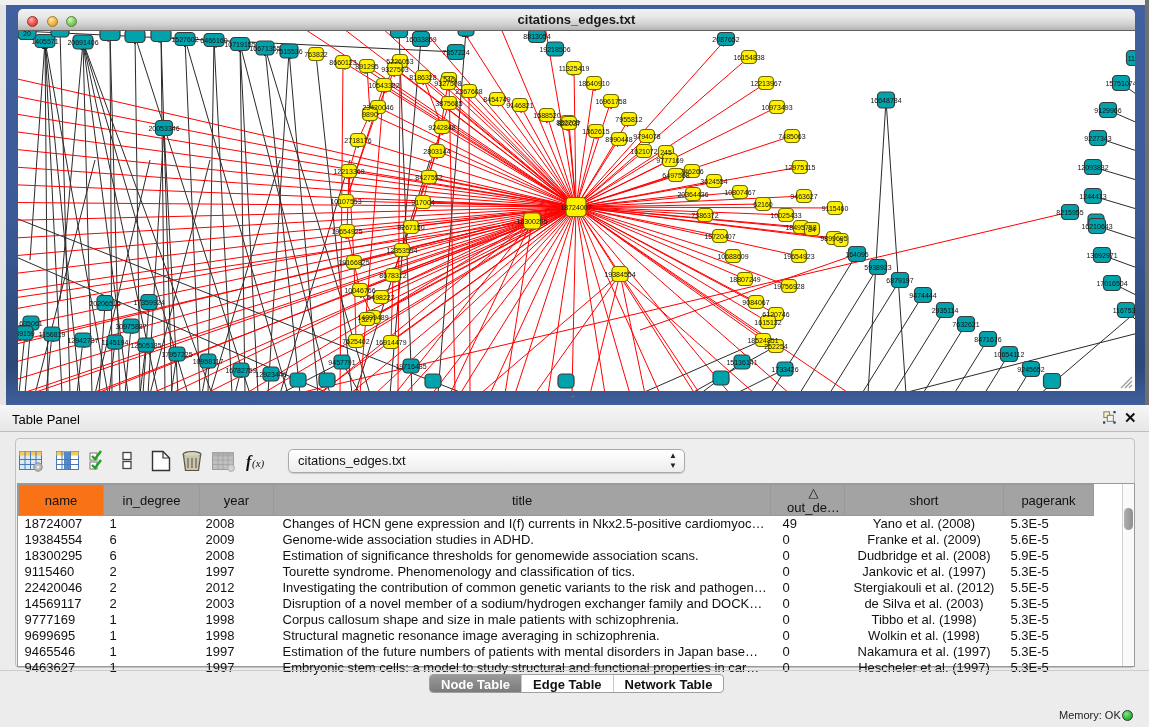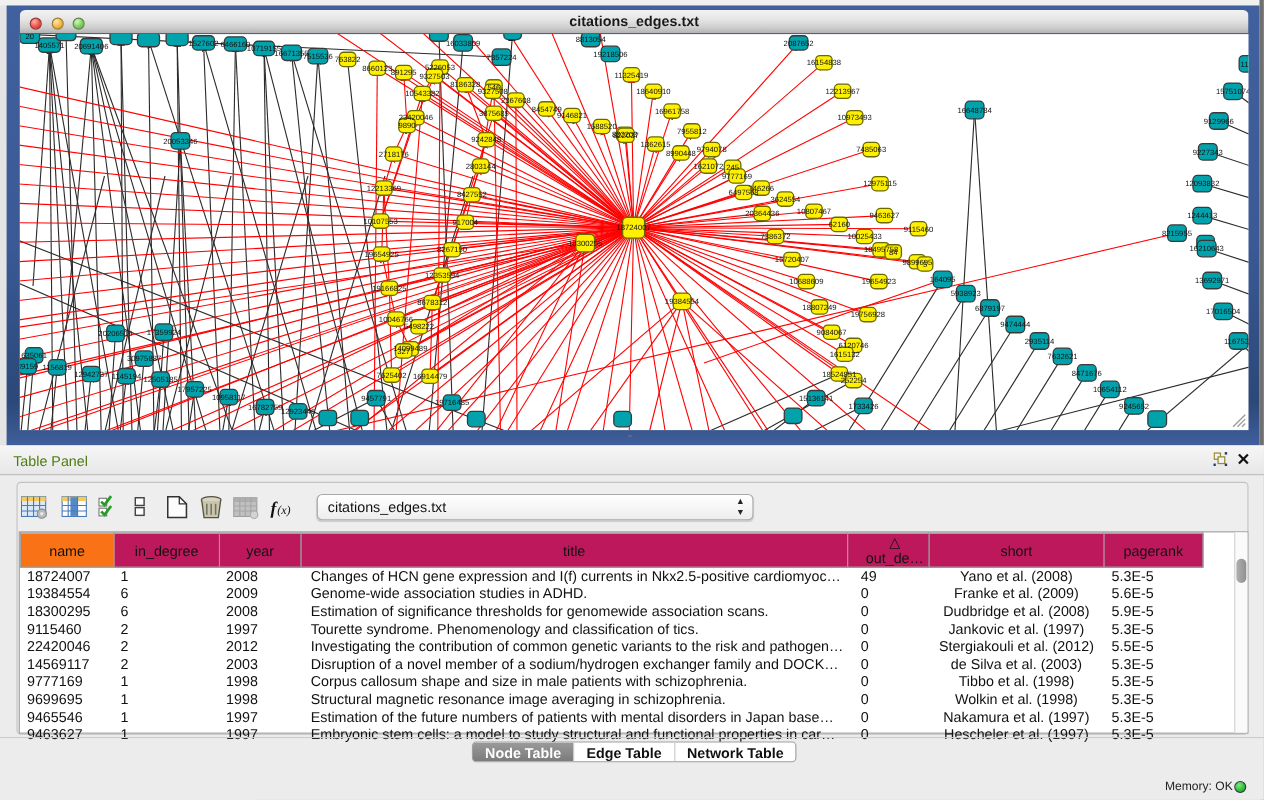--- a/index.html
+++ b/index.html
@@ -16,33 +16,33 @@
   border-bottom:1px solid #606060; }
 .light { position:absolute; top:16px; width:11px; height:11px; border-radius:50%; }
 #l1 { left:27px; background:radial-gradient(circle at 35% 30%,#ffb0a8,#ee5046 55%,#b2332c); border:1px solid #93302a;}
 #l2 { left:47px; background:radial-gradient(circle at 35% 30%,#ffe9b0,#f0b541 55%,#c08b2d); border:1px solid #9d7a28;}
 #l3 { left:66px; background:radial-gradient(circle at 35% 30%,#d5f5c0,#7ecc5d 55%,#5da23f); border:1px solid #55883c;}
 #wtitle { left:18px; top:12px; width:1117px; text-align:center; font-size:13px; font-weight:bold; color:#1a1a1a; }
 
 #tp { left:0; top:405px; width:1149px; height:322px; background:#ececec; }
 #tphead { left:0; top:405px; width:1149px; height:27px;
   background:linear-gradient(180deg,#f6f6f6,#e7e7e7); border-bottom:1px solid #bdbdbd; }
-#tptitle { left:12px; top:412px; font-size:13px; color:#4d7c0f; }
+#tptitle { left:12px; top:412px; font-size:13px; color:#000000; }
 #floatico { left:1103px; top:411px; width:13px; height:13px; }
 #closex { left:1124px; top:409px; font-size:15px; font-weight:bold; color:#111; }
 #toolwrap { left:15px; top:438px; width:1120px; height:230px;
   border:1px solid #c2c2c2; border-radius:4px; background:#eeeeee; }
 
 #combo { left:288px; top:449px; width:397px; height:24px; border:1px solid #a9a9a9; border-radius:5px;
   background:linear-gradient(180deg,#ffffff,#ededed); box-shadow:0 1px 1px rgba(0,0,0,.15);
   font-size:13px; color:#111; line-height:22px; padding-left:9px; }
 #combo .arr { position:absolute; right:7px; top:1px; font-size:8px; color:#222; line-height:10px; text-align:center; }
 #tablebox { left:17px; top:483px; width:1118px; height:184px; background:#fff; border:1px solid #9a9a9a; }
 table { border-collapse:collapse; table-layout:fixed; width:1075px; font-size:13px; }
-th { background:#be185d; border:1px solid #999; font-weight:normal; height:21px; font-size:13px; color:#111; padding:0;}
+th { background:#a3a3a3; border:1px solid #999; font-weight:normal; height:21px; font-size:13px; color:#111; padding:0;}
 th.c1 { background:#f97316; }
 td { height:16px; padding:0 0 0 6px; color:#111; white-space:nowrap; overflow:hidden; font-size:13px; }
 .c1{width:85px;} .c2{width:96px;} .c3{width:74px;} .c4{width:497px;}
 .c5{width:74px;padding-left:12px;} .c6{width:159px;} .c7{width:90px;}
 td.c6 { text-align:center; padding:0; }
 td.c7 { padding-left:7px;margin-left:14px; }
 td.c3 { padding-left:6px; }
 td.c4 { padding-left:9px;margin-top:40px; }
 #vscroll { left:1122px; top:484px; width:12px; height:182px; background:#fafafa; border-left:1px solid #d0d0d0; }
 #vthumb { left:1123.5px; top:508px; width:9px; height:22px; background:linear-gradient(90deg,#b0b0b0,#8f8f8f); border-radius:5px; }

